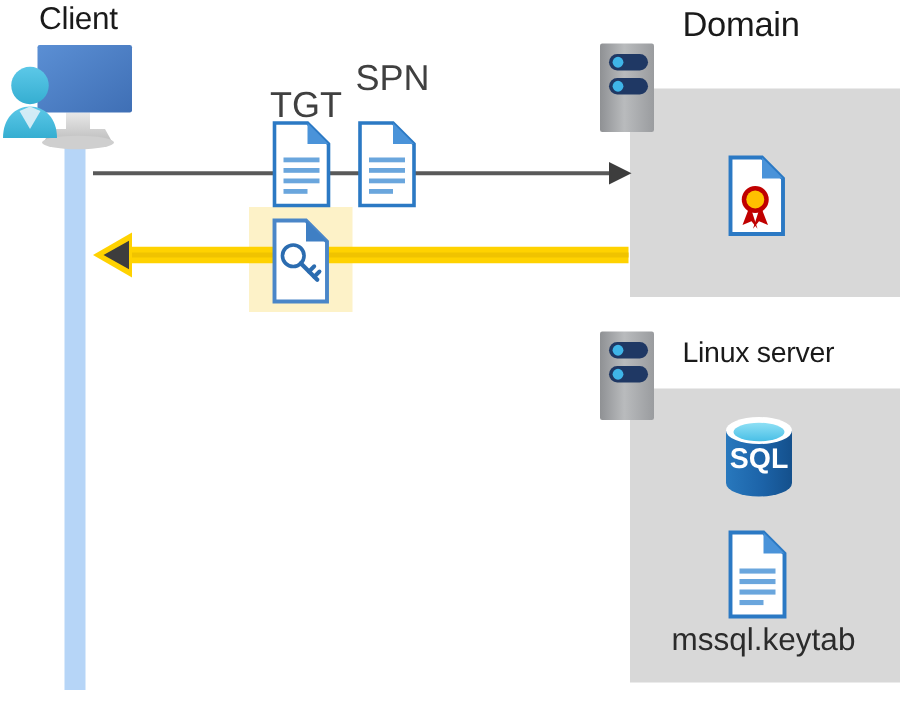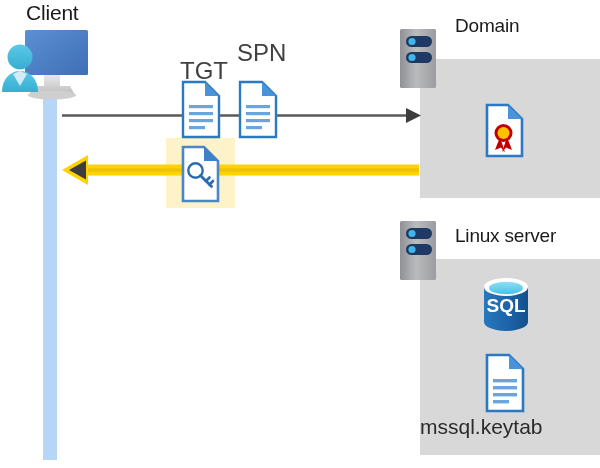--- a/index.html
+++ b/index.html
@@ -26,43 +26,43 @@
     line-height: 1.08;
   }
   #client-label {
     left: 26px;
     top: 2px;
     font-size: 21px;
   }
   #dc-label {
     left: 455px;
     top: 4px;
-    font-size: 19px;
+    font-size: 23px;
     width: 140px;
-    margin-top: 12px;
   }
   #linux-label {
     left: 455px;
     top: 226px;
     font-size: 19px;
     width: 150px;
   }
   .doc-caption {
     position: absolute;
     font-size: 24px;
     color: #404040;
     letter-spacing: 0px;
   }
   #tgt-caption { left: 180px; top: 57px; }
   #spn-caption { left: 237px; top: 39px; }
   #keytab-caption {
     position: absolute;
     left: 420px;
     top: 415px;
     width: 178px;
+    text-align: center;
     font-size: 21px;
     color: #2b2b2b;
   }
 
   
   .gray-panel {
     position: absolute;
     background: #d8d8d8;
   }
   #dc-panel { left: 420px; top: 59px; width: 180px; height: 139px; }

